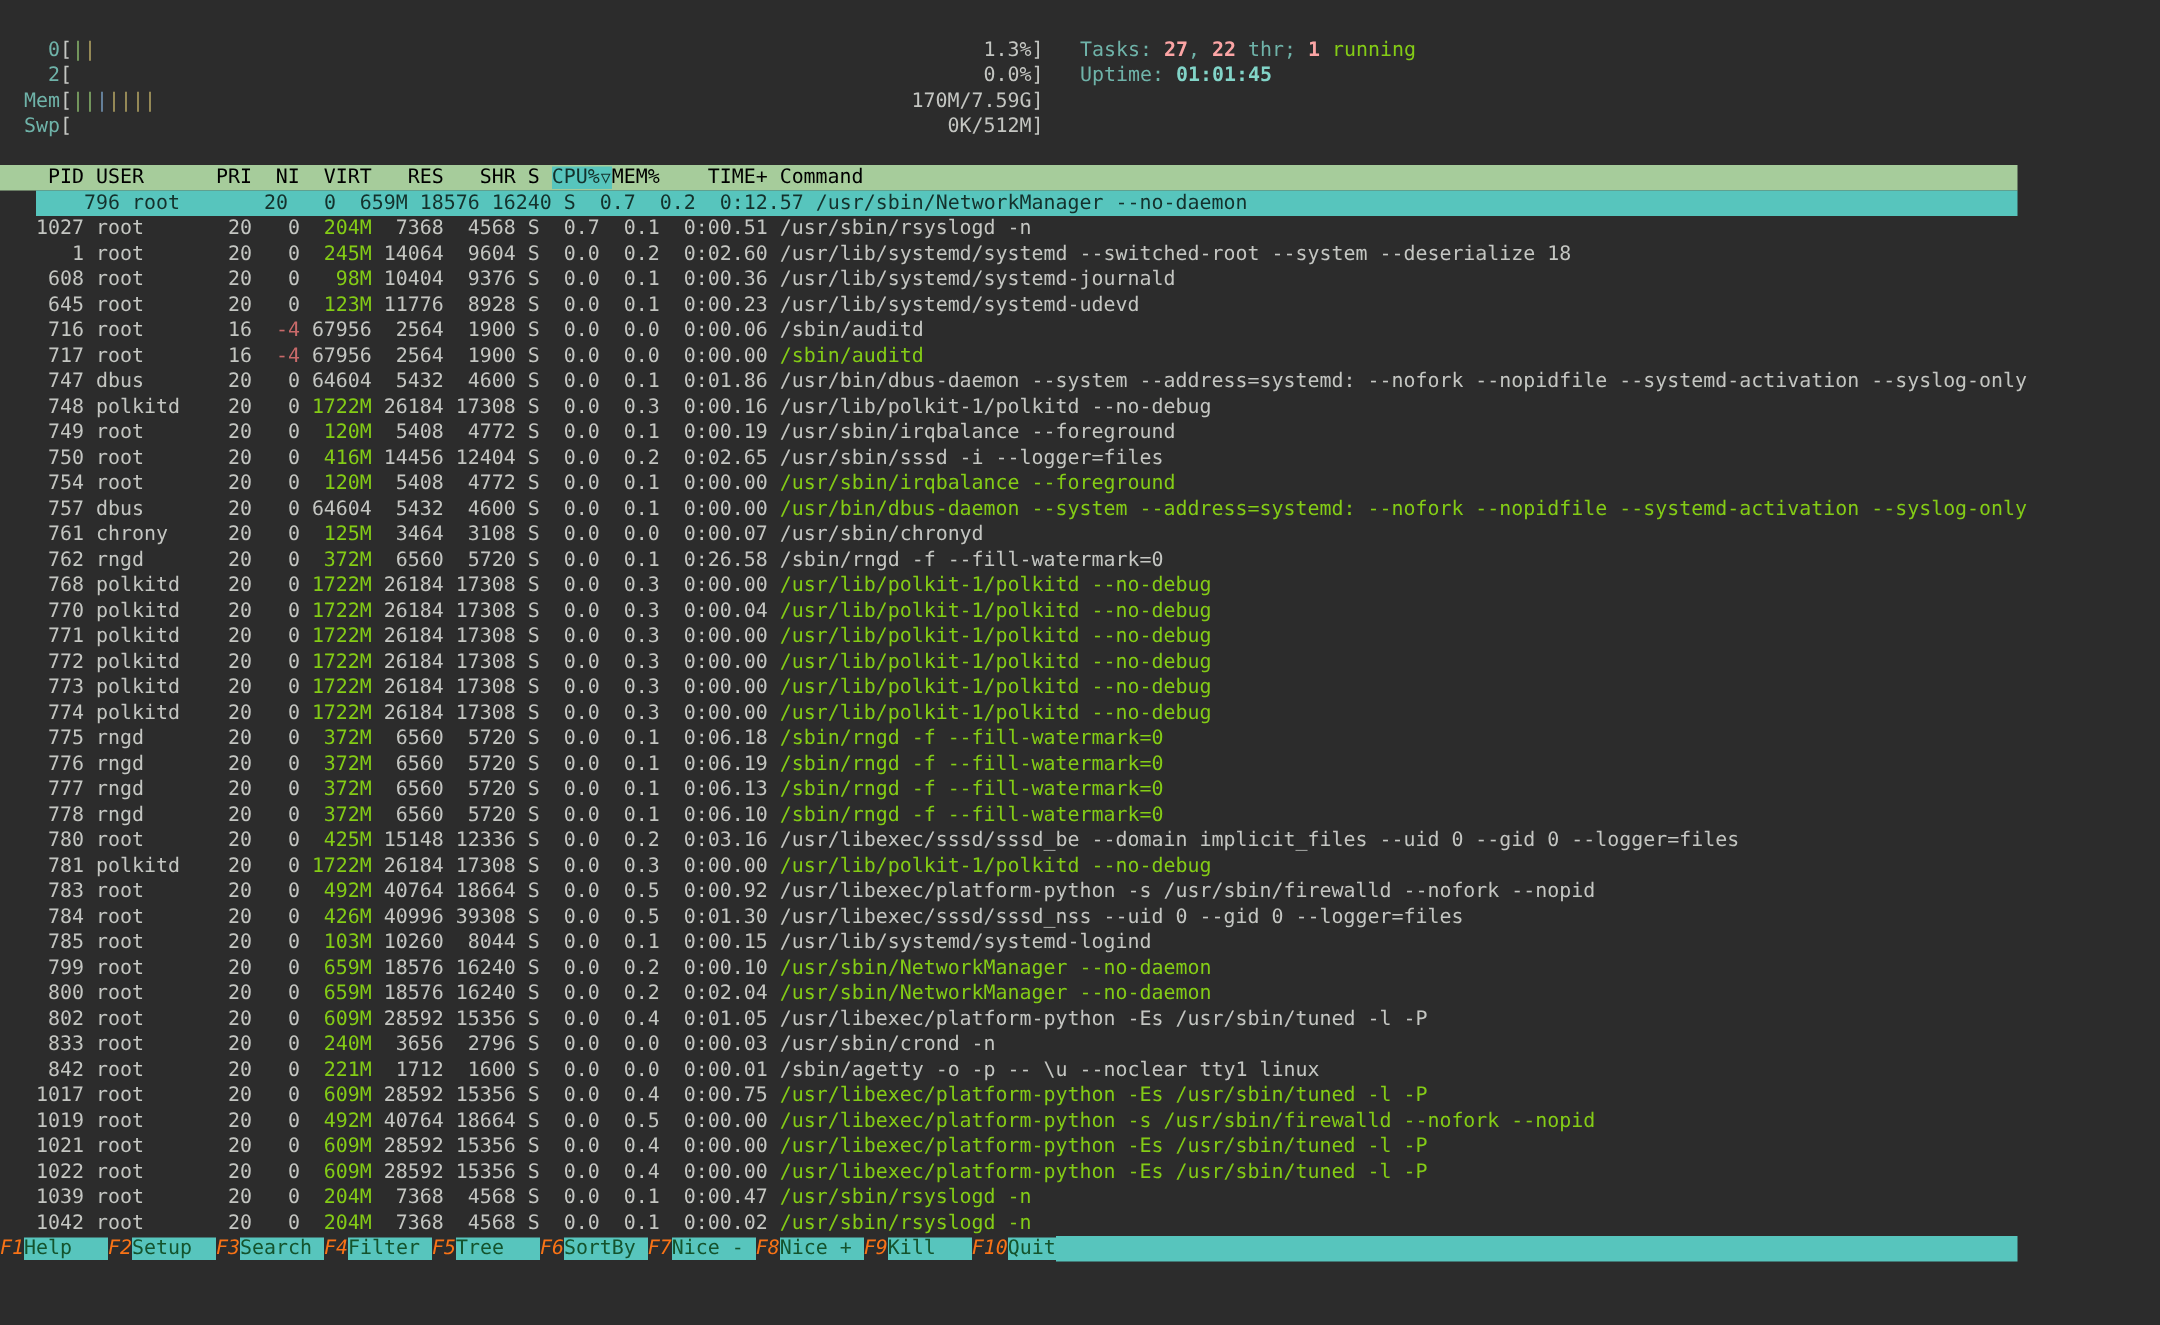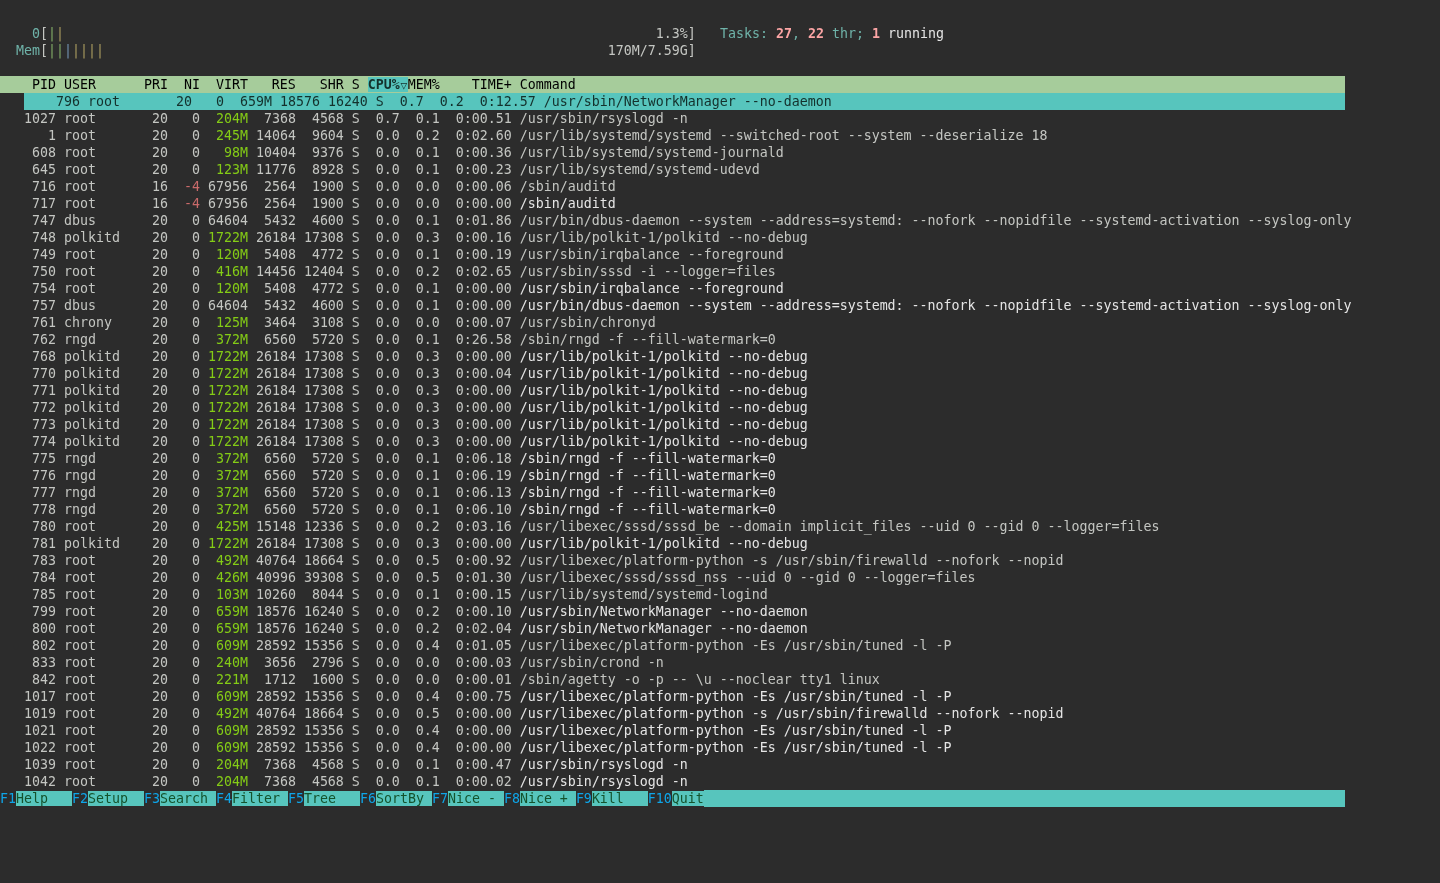--- a/index.html
+++ b/index.html
@@ -4,47 +4,49 @@
 <style>
   html,body{margin:0;padding:0;background:#2c2c2c;}
   body{width:1440px;height:883px;overflow:hidden;position:relative;
        font-family:"DejaVu Sans Mono","Liberation Mono",monospace;
        font-size:13.29px;font-variant-ligatures:none;}
   .screen{position:absolute;top:25px;left:0;width:1345px;}
   .line{height:17px;line-height:17px;white-space:pre;position:relative;color:#c4c6c2;}
   .t-fg{color:#c4c6c2;}
   .t-cyan{color:#6fb3a9;}
   .t-teal{color:#84cc16;}
-  .t-green{color:#e5e5e5;}
+  .t-green{color:#84cc16;}
   .t-red{color:#c96a6a;}
   .t-bold{color:#fca5a5;font-weight:bold;}
   .t-boldcyan{color:#82d4c8;font-weight:bold;}
   .bar-green{color:#7fa865;}
   .bar-olive{color:#a89a5e;}
   .bar-blue{color:#6f8fae;}
   .summary-col{position:absolute;left:720px;top:0;white-space:pre;}
   .header-line{background:#a6cc9b;}
   .hdr{color:#000000;}
-  .hdr-sort{background:#57c5bd;color:#14312c;font-weight:bold;}
+  .hdr-sort{background:#57c5bd;color:#14312c;}
   .sort-arrow{display:inline-block;width:8px;text-align:center;font-size:11px;}
   .row.sel{background:#57c5bd;margin-left:24px;}
   .row.sel span{color:#14312c !important;font-weight:normal;}
   .fbar{display:flex;background:#2c2c2c;}
   .fbar span{white-space:pre;flex:0 0 auto;}
-  .fk{color:#0ea5e9;}
+  .fk{color:#f97316;font-style:italic;}
   .fl{background:#57c5bd;color:#14532d;}
   .fill{flex:1 1 auto;background:#57c5bd;}
 </style>
 </head>
 <body>
 
 <div class="screen">
   <div id="meters">
       <div class="line"><span class="t-cyan">    0</span><span class="t-fg">[</span><span class="bar-green">|</span><span class="bar-olive">|</span><span class="t-fg">                                                                          1.3%]</span><span class="summary-col"><span class="t-cyan">Tasks: </span><span class="t-bold">27</span><span class="t-cyan">, </span><span class="t-bold">22</span><span class="t-cyan"> thr; </span><span class="t-bold">1</span><span class="t-green"> running</span></span></div>
+      <div class="line"><span class="t-cyan">    2</span><span class="t-fg">[</span><span class="t-fg">                                                                            0.0%]</span><span class="summary-col"><span class="t-cyan">Uptime: </span><span class="t-boldcyan">01:01:45</span></span></div>
       <div class="line"><span class="t-cyan">  Mem</span><span class="t-fg">[</span><span class="bar-green">|</span><span class="bar-green">|</span><span class="bar-blue">|</span><span class="bar-olive">|</span><span class="bar-olive">|</span><span class="bar-olive">|</span><span class="bar-olive">|</span><span class="t-fg">                                                               170M/7.59G]</span></div>
+      <div class="line"><span class="t-cyan">  Swp</span><span class="t-fg">[</span><span class="t-fg">                                                                         0K/512M]</span></div>
     </div>
   <div class="line"> </div>
   <div class="line header-line" id="table-header"><span class="hdr">    PID USER      PRI  NI  VIRT   RES   SHR S </span><span class="hdr-sort">CPU%<span class="sort-arrow">▽</span></span><span class="hdr">MEM%    TIME+ Command</span></div>
   <div id="process-rows">
       <div class="line row sel"><span class="t-fg">    796</span><span class="t-fg"> root     </span><span class="t-fg">  20</span><span class="t-fg">   0</span><span class="t-teal">  659M</span><span class="t-fg"> 18576</span><span class="t-fg"> 16240</span><span class="t-fg"> S</span><span class="t-fg">  0.7</span><span class="t-fg">  0.2</span><span class="t-fg">  0:12.57</span><span class="t-fg"> /usr/sbin/NetworkManager --no-daemon</span></div>
       <div class="line row"><span class="t-fg">   1027</span><span class="t-fg"> root     </span><span class="t-fg">  20</span><span class="t-fg">   0</span><span class="t-teal">  204M</span><span class="t-fg">  7368</span><span class="t-fg">  4568</span><span class="t-fg"> S</span><span class="t-fg">  0.7</span><span class="t-fg">  0.1</span><span class="t-fg">  0:00.51</span><span class="t-fg"> /usr/sbin/rsyslogd -n</span></div>
       <div class="line row"><span class="t-fg">      1</span><span class="t-fg"> root     </span><span class="t-fg">  20</span><span class="t-fg">   0</span><span class="t-teal">  245M</span><span class="t-fg"> 14064</span><span class="t-fg">  9604</span><span class="t-fg"> S</span><span class="t-fg">  0.0</span><span class="t-fg">  0.2</span><span class="t-fg">  0:02.60</span><span class="t-fg"> /usr/lib/systemd/systemd --switched-root --system --deserialize 18</span></div>
       <div class="line row"><span class="t-fg">    608</span><span class="t-fg"> root     </span><span class="t-fg">  20</span><span class="t-fg">   0</span><span class="t-teal">   98M</span><span class="t-fg"> 10404</span><span class="t-fg">  9376</span><span class="t-fg"> S</span><span class="t-fg">  0.0</span><span class="t-fg">  0.1</span><span class="t-fg">  0:00.36</span><span class="t-fg"> /usr/lib/systemd/systemd-journald</span></div>
       <div class="line row"><span class="t-fg">    645</span><span class="t-fg"> root     </span><span class="t-fg">  20</span><span class="t-fg">   0</span><span class="t-teal">  123M</span><span class="t-fg"> 11776</span><span class="t-fg">  8928</span><span class="t-fg"> S</span><span class="t-fg">  0.0</span><span class="t-fg">  0.1</span><span class="t-fg">  0:00.23</span><span class="t-fg"> /usr/lib/systemd/systemd-udevd</span></div>
       <div class="line row"><span class="t-fg">    716</span><span class="t-fg"> root     </span><span class="t-fg">  16</span><span class="t-red">  -4</span><span class="t-fg"> 67956</span><span class="t-fg">  2564</span><span class="t-fg">  1900</span><span class="t-fg"> S</span><span class="t-fg">  0.0</span><span class="t-fg">  0.0</span><span class="t-fg">  0:00.06</span><span class="t-fg"> /sbin/auditd</span></div>

